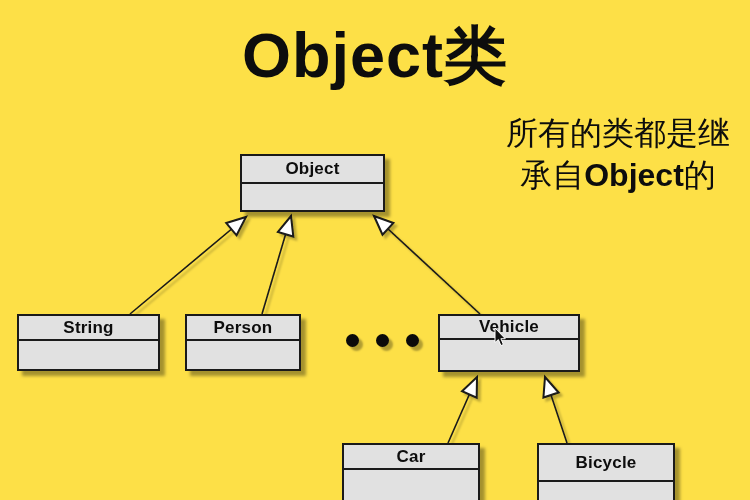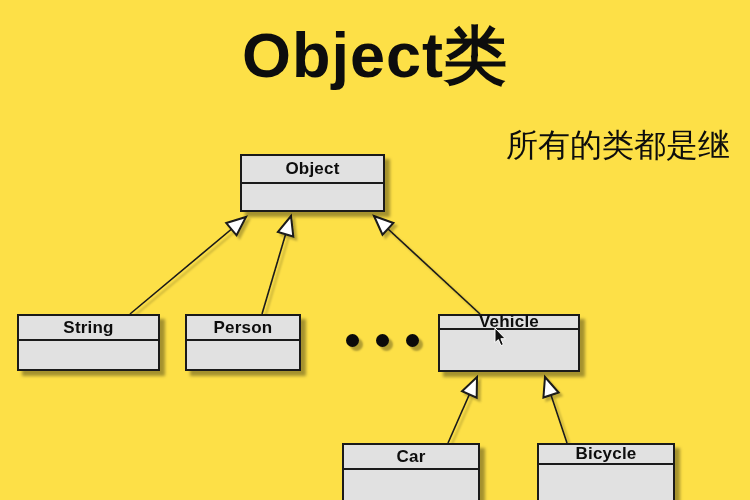--- a/index.html
+++ b/index.html
@@ -14,21 +14,21 @@
     overflow:hidden; background:#fde047;
   }
   .page-title {
     position:absolute; top:14px; left:0; width:750px;
     text-align:center;
     font-size:63px; line-height:82px; font-weight:600;
     letter-spacing:1px; color:#0d0d0d;
     font-family:"Liberation Sans", sans-serif;
   }
   .side-note {
-    position:absolute; left:486px; top:124px; width:264px;
+    position:absolute; left:486px; top:112px; width:264px;
     text-align:center;
     font-size:32px; line-height:42px; font-weight:400;
     color:#0d0d0d;
   }
   .side-note .latin-bold { font-weight:700; }
   .uml-class {
     position:absolute;
     box-sizing:border-box;
     background:#e1e1e1;
     border:2px solid #1a1a1a;
@@ -62,20 +62,21 @@
 </style>
 </head>
 <body>
 
 <div id="stage">
 
   <div class="page-title">Object类</div>
 
   <div class="side-note">
     <div>所有的类都是继</div>
+    <div><span>承自</span><span class="latin-bold">Object</span><span>的</span></div>
   </div>
 
   <svg id="edges-svg">
     <defs>
       <marker id="inherit" markerUnits="userSpaceOnUse" markerWidth="24" markerHeight="20" viewBox="0 0 24 20" refX="21" refY="10" orient="auto">
         <path d="M2,2 L21,10 L2,18 Z" fill="#ffffff" stroke="#1a1a1a" stroke-width="2"></path>
       </marker>
       <filter id="lineShadow" x="-20%" y="-20%" width="150%" height="150%">
         <feDropShadow dx="3" dy="3" stdDeviation="1" flood-opacity="0.25"></feDropShadow>
       </filter>
@@ -98,31 +99,31 @@
     <div class="uml-title" style="height:25px;">String</div>
     <div class="uml-body"></div>
   </div>
 
   <div class="uml-class" style="left:185px; top:314px; width:116px; height:57px;">
     <div class="uml-title" style="height:25px;">Person</div>
     <div class="uml-body"></div>
   </div>
 
   <div class="uml-class" style="left:438px; top:314px; width:142px; height:58px;">
-    <div class="uml-title" style="height:14px;">Vehicle</div>
+    <div class="uml-title" style="height:24px;">Vehicle</div>
     <div class="uml-body"></div>
   </div>
 
   <div class="uml-class" style="left:342px; top:443px; width:138px; height:70px;">
     <div class="uml-title" style="height:25px;">Car</div>
     <div class="uml-body"></div>
   </div>
 
   <div class="uml-class" style="left:537px; top:443px; width:138px; height:70px;">
-    <div class="uml-title" style="height:20px;">Bicycle</div>
+    <div class="uml-title" style="height:37px;">Bicycle</div>
     <div class="uml-body"></div>
   </div>
 
   <div class="ellipsis-dots">
     <div class="dot"></div>
     <div class="dot"></div>
     <div class="dot"></div>
   </div>
 
   <svg class="mouse-cursor" viewBox="0 0 14 20">

